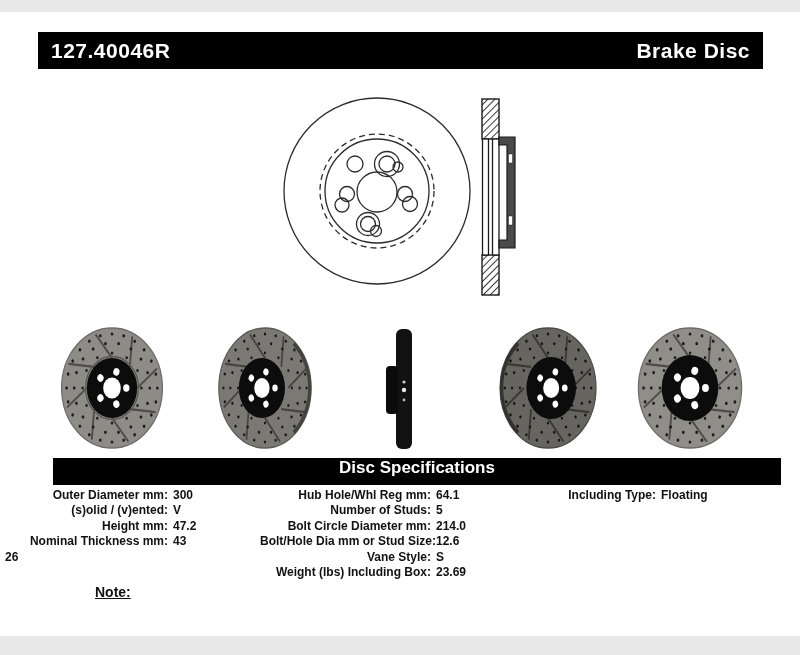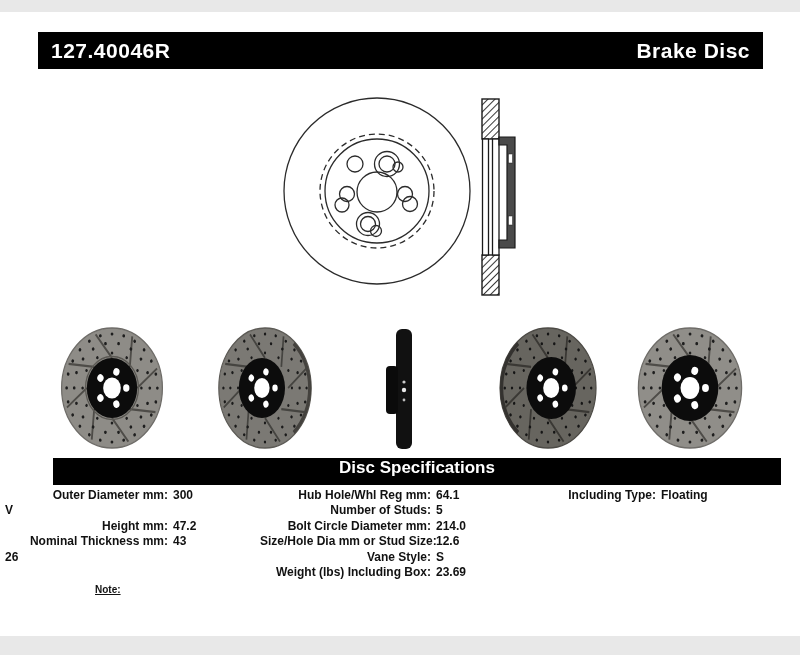--- a/index.html
+++ b/index.html
@@ -26,21 +26,21 @@
     position:absolute;left:53px;top:446px;width:728px;height:27px;background:#000;
     color:#fff;font-weight:bold;font-size:17px;display:flex;align-items:flex-start;justify-content:center;
   }
   .spec-col{position:absolute;top:476px;font-size:12px;font-weight:bold;color:#111;}
   .spec-col .row{display:flex;line-height:15.4px;}
   .spec-col .lbl{text-align:right;white-space:pre;}
   .spec-col .val{margin-left:5px;white-space:pre;}
   .col1{left:0;}   .col1 .lbl{width:168px;}
   .col2{left:260px;} .col2 .lbl{width:171px;}
   .col3{left:540px;} .col3 .lbl{width:116px;}
-  .note{position:absolute;left:95px;top:572px;font-size:10px;font-weight:bold;color:#111;text-decoration:underline;}
+  .note{position:absolute;left:95px;top:572px;font-size:14px;font-weight:bold;color:#111;text-decoration:underline;}
 </style>
 </head>
 <body>
 
 <div class="page">
 
   <div class="header-bar">
     <span class="left">127.40046R</span>
     <span class="right">Brake Disc</span>
   </div>
@@ -165,20 +165,21 @@
   <div class="spec-bar">
     <span>Disc Specifications</span>
   </div>
 
   <div class="spec-col col1">
     <div class="row">
         <span class="lbl">Outer Diameter mm:</span>
         <span class="val">300</span>
       </div>
     <div class="row">
+        <span class="lbl">(s)olid / (v)ented:</span>
         <span class="val">V</span>
       </div>
     <div class="row">
         <span class="lbl">Height mm:</span>
         <span class="val">47.2</span>
       </div>
     <div class="row">
         <span class="lbl">Nominal Thickness mm:</span>
         <span class="val">43</span>
       </div>
@@ -194,21 +195,21 @@
       </div>
     <div class="row">
         <span class="lbl">Number of Studs:</span>
         <span class="val">5</span>
       </div>
     <div class="row">
         <span class="lbl">Bolt Circle Diameter mm:</span>
         <span class="val">214.0</span>
       </div>
     <div class="row">
-        <span class="lbl">Size/Hole Dia mm or Stud Size:</span>
+        <span class="lbl">Bolt/Hole Dia mm or Stud Size:</span>
         <span class="val">12.6</span>
       </div>
     <div class="row">
         <span class="lbl">Vane Style:</span>
         <span class="val">S</span>
       </div>
     <div class="row">
         <span class="lbl">Weight (lbs) Including Box:</span>
         <span class="val">23.69</span>
       </div>

